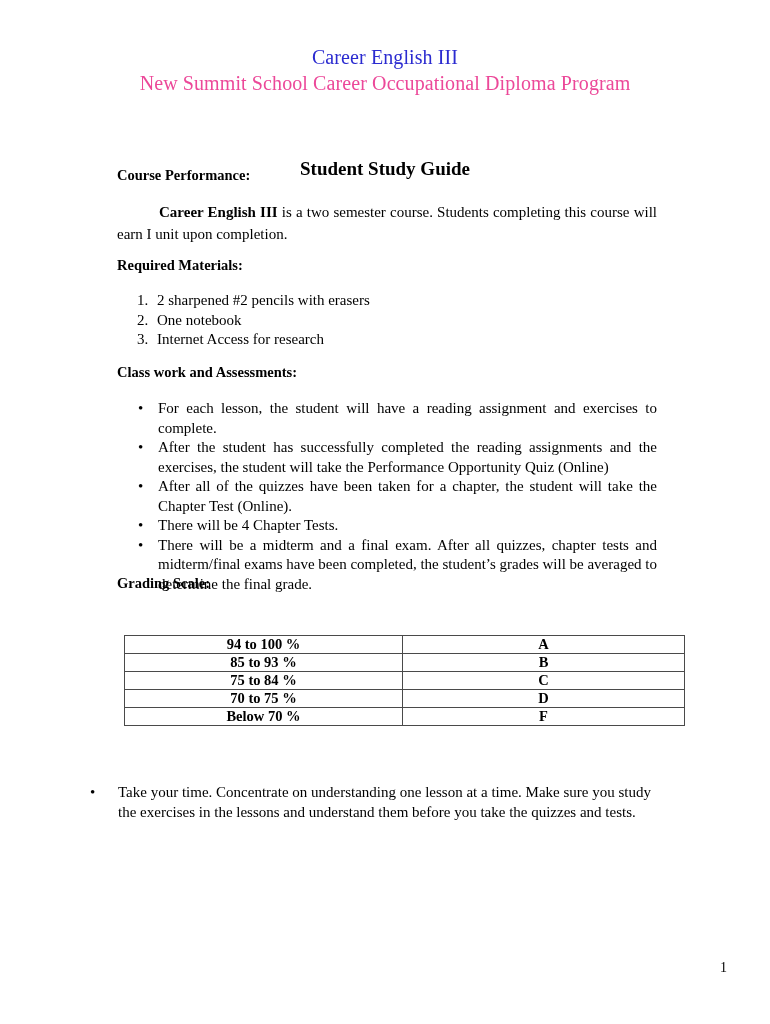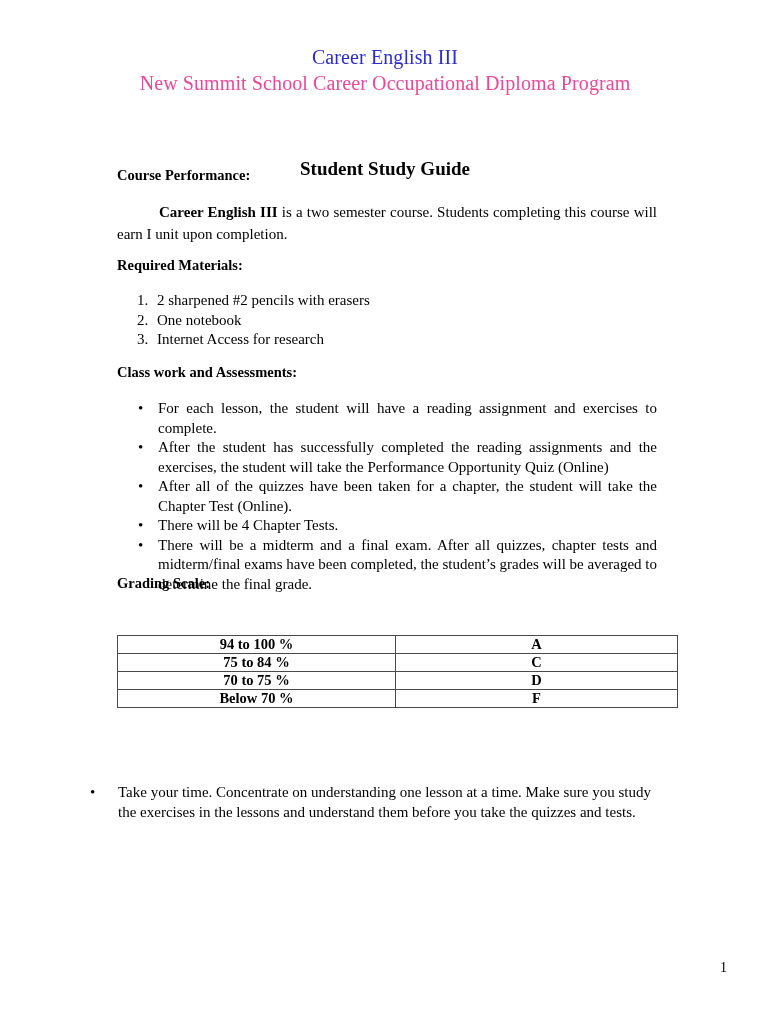--- a/index.html
+++ b/index.html
@@ -127,20 +127,21 @@
     position: absolute;
     left: 0;
     top: 0;
   }
 
   
   table.grades {
     border-collapse: collapse;
     width: 558px;
     table-layout: fixed;
+    margin-left: 7px;
   }
   table.grades td {
     border: 1px solid #4a4a4a;
     font-size: 14.5px;
     font-weight: bold;
     text-align: center;
     height: 17px;
     line-height: 17px;
     padding: 0;
   }
@@ -212,20 +213,24 @@
   </div>
 
   <div style="position:absolute; left:117px; top:635px;">
     <table class="grades">
       <tbody>
         <tr>
           <td class="range">94 to 100 %</td>
           <td class="letter">A</td>
         </tr>
         <tr>
+          <td class="range">85 to 93 %</td>
+          <td class="letter">B</td>
+        </tr>
+        <tr>
           <td class="range">75 to 84 %</td>
           <td class="letter">C</td>
         </tr>
         <tr>
           <td class="range">70 to 75 %</td>
           <td class="letter">D</td>
         </tr>
         <tr>
           <td class="range">Below 70 %</td>
           <td class="letter">F</td>

